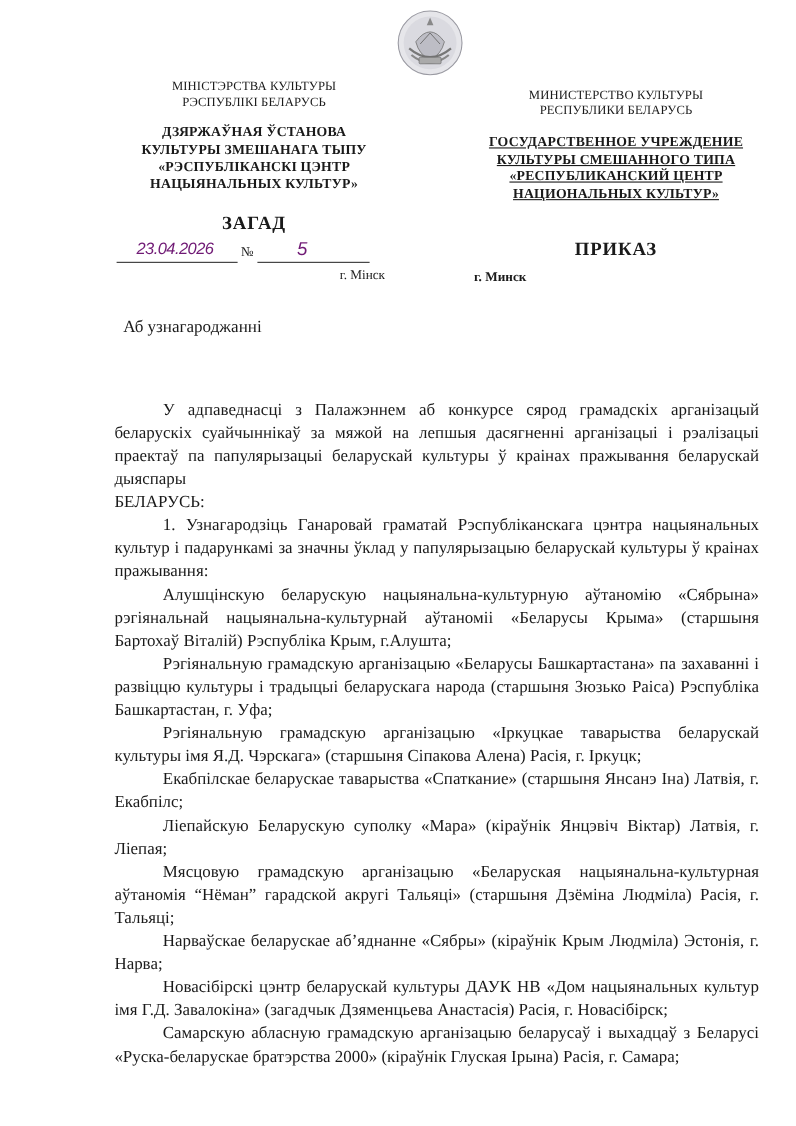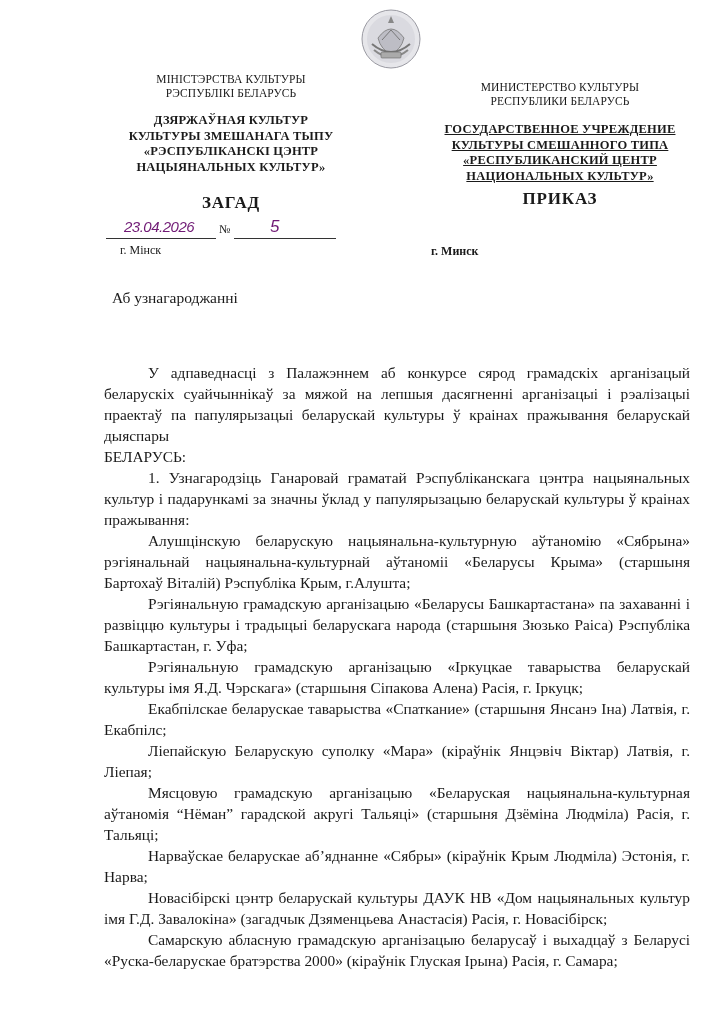--- a/index.html
+++ b/index.html
@@ -16,41 +16,41 @@
     }
     .hdr-left { left: 100px; width: 262px; top: 72px; }
     .hdr-right { left: 425px; width: 270px; top: 80px; }
     .ministry { font-size: 11.5px; line-height: 14px; letter-spacing: 0.1px; }
     .institution {
       font-weight: bold; font-size: 12.5px; line-height: 15.5px; margin-top: 13px;
       letter-spacing: 0.2px;
     }
     .doc-type { font-weight: bold; font-size: 17px; margin-top: 18px; letter-spacing: 0.8px; text-align: center; }
     .hdr-right .institution { margin-top: 14px; text-decoration: underline; }
-    .hdr-right .doc-type { margin-top: 5px; }
+    .hdr-right .doc-type { margin-top: 33px; }
     .date-line {
       position: absolute; left: 106px; top: 218px; width: 232px; height: 22px;
     }
     .date-line .u1 {
       position: absolute; left: 0; top: 20px; width: 110px; border-top: 1px solid #333;
     }
     .date-line .u2 {
       position: absolute; left: 128px; top: 20px; width: 102px; border-top: 1px solid #333;
     }
     .date-line .no {
       position: absolute; left: 113px; top: 4px; font-size: 12px;
     }
     .date-line .hand {
       position: absolute; font-family: Liberation Sans, sans-serif; font-style: italic;
       color: #701a75; font-size: 15px;
     }
     .date-line .hand.date { left: 18px; top: 0px; letter-spacing: -0.5px; }
     .date-line .hand.num { left: 164px; top: -1px; font-size: 17px; }
     .city-left {
-      position: absolute; left: 100px; width: 250px; top: 243px; text-align: left; font-size: 12px;
+      position: absolute; left: 100px; width: 250px; top: 243px; text-align: right; font-size: 12px;
       padding-left: 20px; box-sizing: border-box;
     }
     .city-right {
       position: absolute; left: 431px; width: 270px; top: 244px; text-align: left; font-size: 12px; font-weight: bold;
     }
     .subject {
       position: absolute; left: 112px; top: 289px; font-size: 15.5px; text-align: right;
     }
     .body {
       position: absolute; left: 104px; top: 326px; width: 586px;
@@ -75,21 +75,21 @@
     <rect x="21" y="44" width="20" height="6" rx="1" fill="#aaa" stroke="#666" stroke-width="0.6"></rect>
   </svg>
 </div>
 
 <div class="hdr-col hdr-left">
   <div class="ministry">
     <div>МІНІСТЭРСТВА КУЛЬТУРЫ</div>
     <div>РЭСПУБЛІКІ БЕЛАРУСЬ</div>
   </div>
   <div class="institution">
-    <div>ДЗЯРЖАЎНАЯ КУЛЬТУР</div>
+    <div>ДЗЯРЖАЎНАЯ ЎСТАНОВА</div>
     <div>КУЛЬТУРЫ ЗМЕШАНАГА ТЫПУ</div>
     <div>«РЭСПУБЛІКАНСКІ ЦЭНТР</div>
     <div>НАЦЫЯНАЛЬНЫХ КУЛЬТУР»</div>
   </div>
   <div class="doc-type">ЗАГАД</div>
 </div>
 
 <div class="hdr-col hdr-right">
   <div class="ministry">
     <div>МИНИСТЕРСТВО КУЛЬТУРЫ</div>

